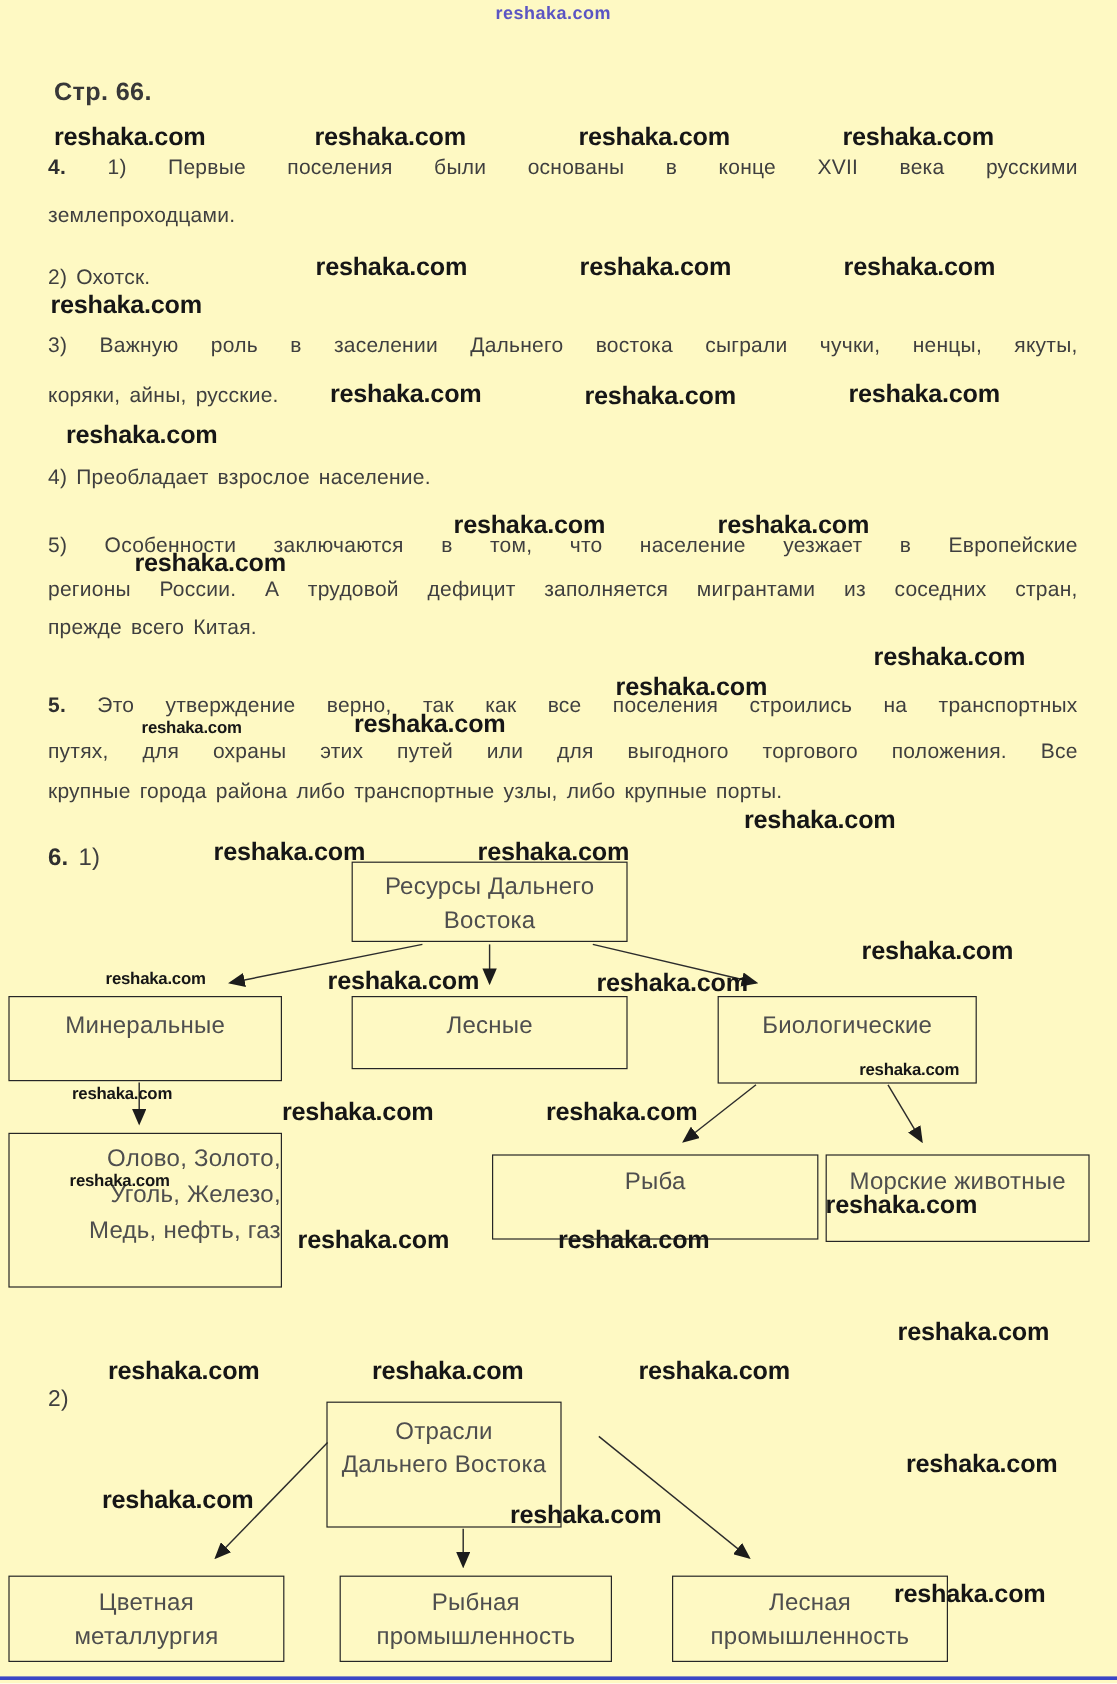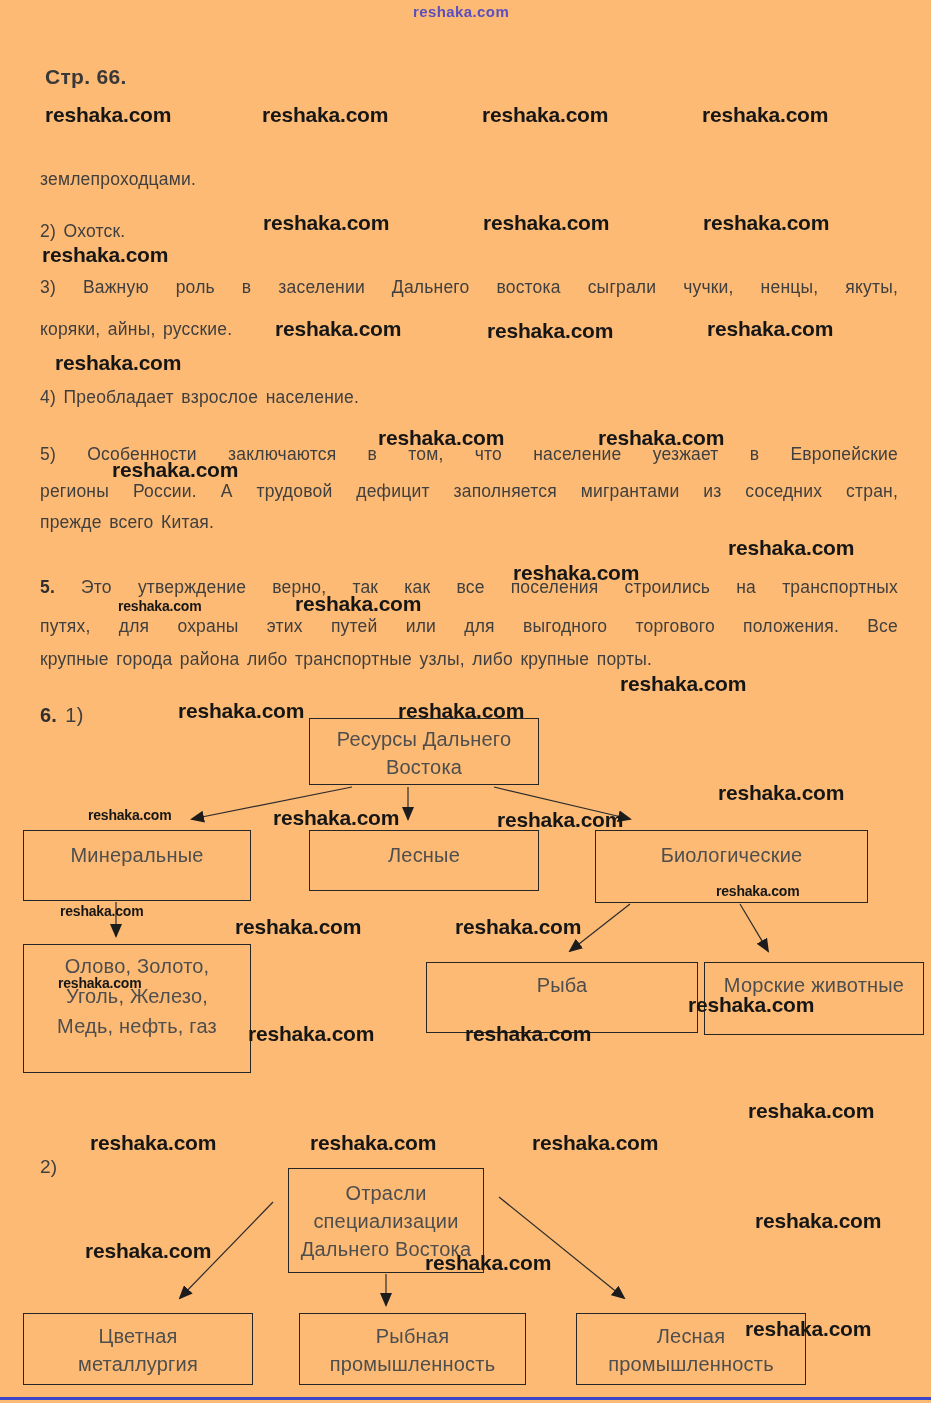--- a/index.html
+++ b/index.html
@@ -1,55 +1,56 @@
 <!DOCTYPE html>
 <html><head>
 <meta charset="utf-8">
 <style>
   html,body{margin:0;padding:0;background:#fff;}
-  .page{position:relative;width:931px;height:1403px;background:#fdba74;
+  .page{position:relative;width:931px;height:1403px;background:#fef9c3;
         font-family:"Liberation Sans",sans-serif;overflow:hidden;}
   
   .line{position:absolute;font-size:17.5px;line-height:22px;color:#3f3f3f;
         letter-spacing:.2px;word-spacing:2.5px;white-space:nowrap;z-index:2;}
   .just{width:858px;text-align:justify;text-align-last:justify;white-space:normal;}
   .bnum{font-weight:bold;color:#2f2f2f;}
   .hdr{position:absolute;font-size:21px;font-weight:bold;color:#383838;
        letter-spacing:.3px;z-index:2;}
   
   .wm{position:absolute;font-size:21px;font-weight:bold;color:#161616;
       letter-spacing:-.2px;white-space:nowrap;z-index:4;}
   .wm-sm{font-size:14px;}
   .wm-top{font-size:15px;color:#4a44c4;opacity:.9;letter-spacing:.4px;}
   
   .dbox{position:absolute;border:1.5px solid #262626;box-sizing:border-box;
         text-align:center;font-size:20px;color:#4e4e4e;line-height:28px;
-        padding-top:6px;z-index:2;letter-spacing:.2px;margin-left:16px;}
+        padding-top:6px;z-index:2;letter-spacing:.2px;}
   .dbox span{display:block;}
   .pt10{padding-top:10px;}
   .pt8{padding-top:8px;}
-  .lh30{line-height:30px;}
+  .lh30{line-height:30px;text-align:right;}
   .arrows{position:absolute;left:0;top:0;z-index:1;}
   .blue-line{position:absolute;left:0;top:1397px;width:931px;height:3px;
              background:#3a46c6;z-index:5;}
 </style>
 </head>
 <body>
 
 <div class="page">
 
   <div class="wm wm-top" style="left:413px;top:3px">reshaka.com</div>
 
   <div class="hdr" style="left:45px;top:65px">Стр. 66.</div>
 
   <div class="wm" style="left:45px;top:103px">reshaka.com</div>
   <div class="wm" style="left:262px;top:103px">reshaka.com</div>
   <div class="wm" style="left:482px;top:103px">reshaka.com</div>
   <div class="wm" style="left:702px;top:103px">reshaka.com</div>
 
+  <div class="line just" style="left:40px;top:128px"><span class="bnum">4.</span> <span>1) Первые поселения были основаны в конце XVII века русскими</span></div>
   <div class="line" style="left:40px;top:168px">землепроходцами.</div>
 
   <div class="wm" style="left:263px;top:211px">reshaka.com</div>
   <div class="wm" style="left:483px;top:211px">reshaka.com</div>
   <div class="wm" style="left:703px;top:211px">reshaka.com</div>
   <div class="line" style="left:40px;top:220px">2) Охотск.</div>
   <div class="wm" style="left:42px;top:243px">reshaka.com</div>
 
   <div class="line just" style="left:40px;top:276px">3) Важную роль в заселении Дальнего востока сыграли чучки, ненцы, якуты,</div>
   <div class="line" style="left:40px;top:318px">коряки, айны, русские.</div>
@@ -89,21 +90,21 @@
   <div class="dbox" style="left:293px;top:718px;width:230px;height:67px">
     <span>Ресурсы Дальнего</span>
       <span>Востока</span>
   </div>
   <div class="dbox pt10" style="left:7px;top:830px;width:228px;height:71px">
     <span>Минеральные</span>
   </div>
   <div class="dbox pt10" style="left:293px;top:830px;width:230px;height:61px">
     <span>Лесные</span>
   </div>
-  <div class="dbox pt10" style="left:579px;top:830px;width:273px;height:73px">
+  <div class="dbox pt10" style="left:598px;top:830px;width:216px;height:73px">
     <span>Биологические</span>
   </div>
   <div class="wm wm-sm" style="left:716px;top:883px">reshaka.com</div>
   <div class="wm wm-sm" style="left:60px;top:903px">reshaka.com</div>
   <div class="wm" style="left:235px;top:915px">reshaka.com</div>
   <div class="wm" style="left:455px;top:915px">reshaka.com</div>
 
   <div class="dbox lh30" style="left:7px;top:944px;width:228px;height:129px">
     <span>Олово, Золото,</span>
       <span>Уголь, Железо,</span>
@@ -122,21 +123,20 @@
 
   <div class="wm" style="left:748px;top:1099px">reshaka.com</div>
   <div class="wm" style="left:90px;top:1131px">reshaka.com</div>
   <div class="wm" style="left:310px;top:1131px">reshaka.com</div>
   <div class="wm" style="left:532px;top:1131px">reshaka.com</div>
 
   <div class="line" style="left:40px;top:1156px;font-size:19px">2)</div>
 
   <div class="dbox pt10" style="left:272px;top:1168px;width:196px;height:105px">
     <span>Отрасли</span>
-      <span>специализации</span>
       <span>Дальнего Востока</span>
   </div>
   <div class="wm" style="left:755px;top:1209px">reshaka.com</div>
   <div class="wm" style="left:85px;top:1239px">reshaka.com</div>
   <div class="wm" style="left:425px;top:1251px">reshaka.com</div>
 
   <div class="dbox pt8" style="left:7px;top:1313px;width:230px;height:72px">
     <span>Цветная</span>
       <span>металлургия</span>
   </div>

